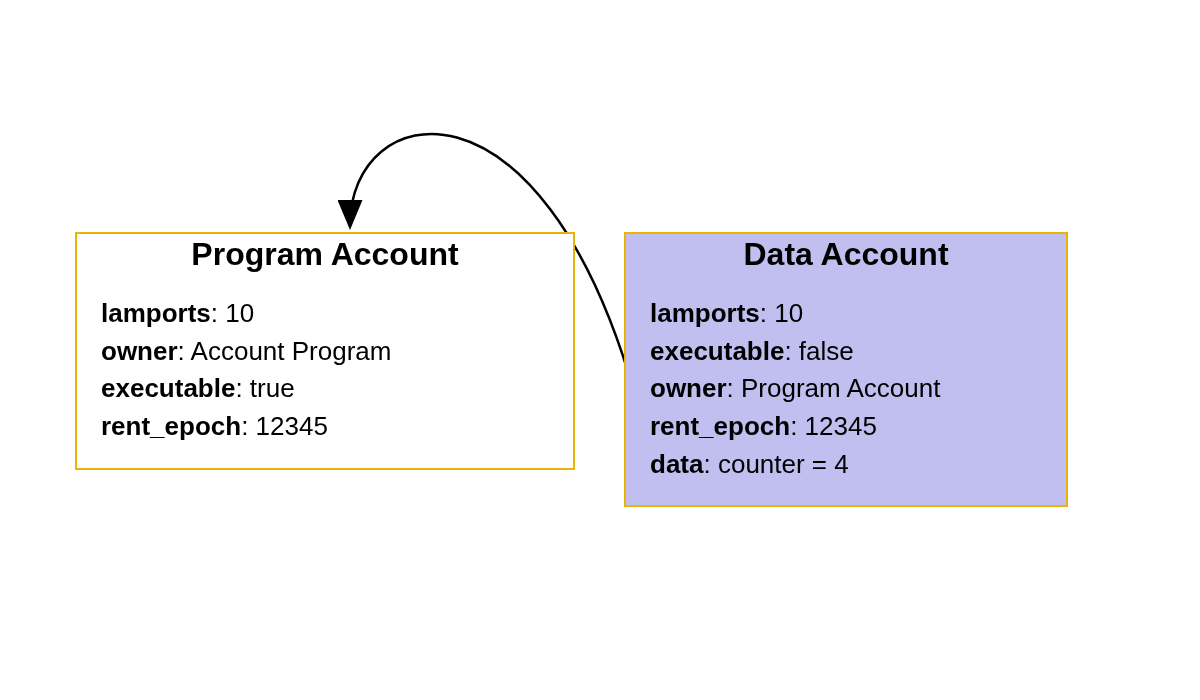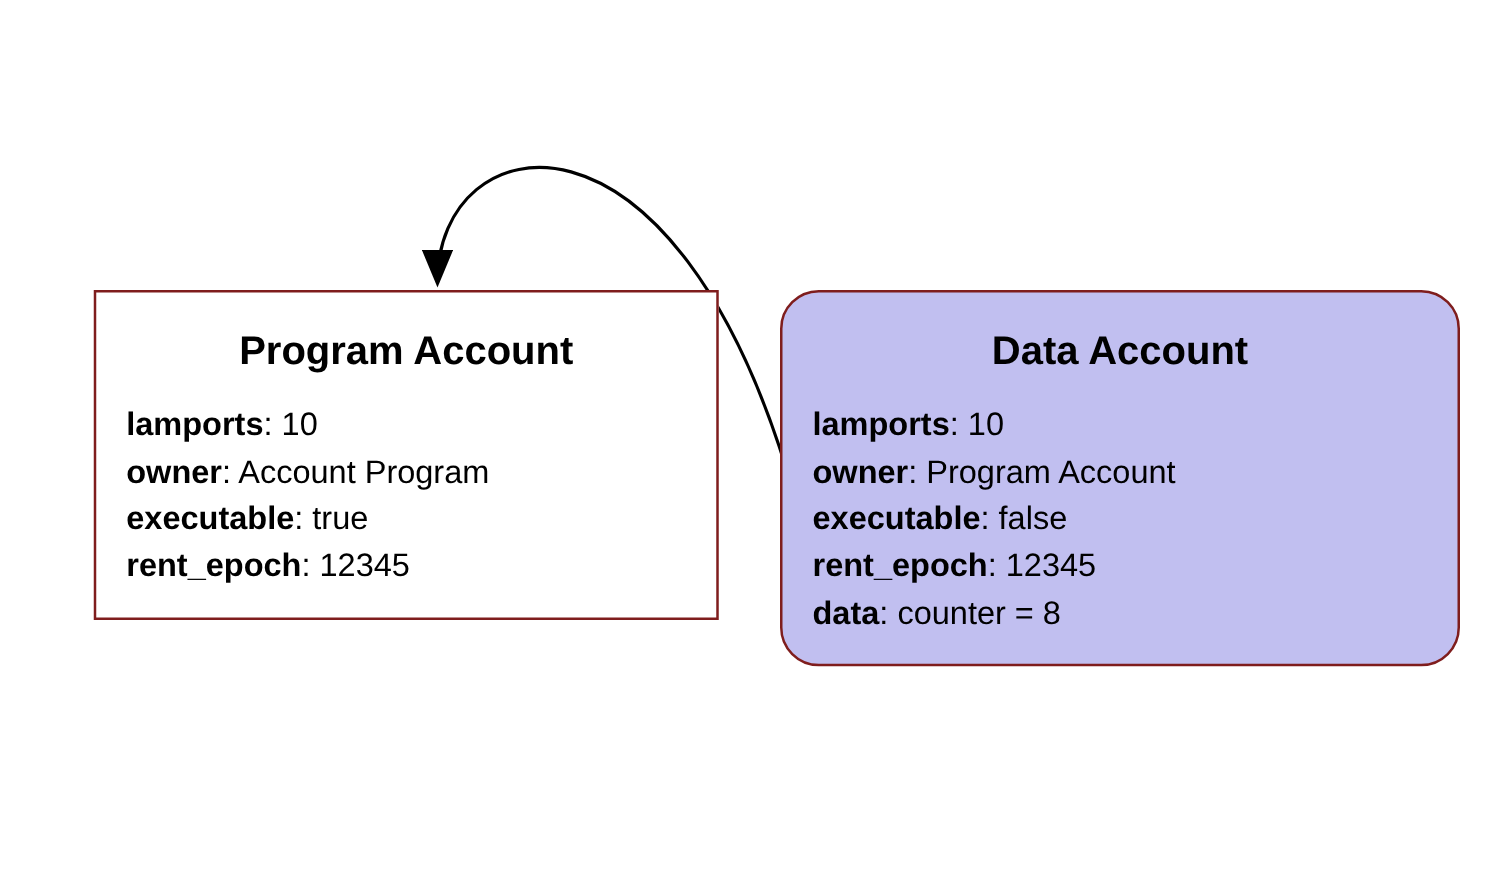--- a/index.html
+++ b/index.html
@@ -5,35 +5,34 @@
     * { box-sizing: border-box; margin: 0; padding: 0; }
     body {
       width: 1200px;
       height: 700px;
       background: #ffffff;
       font-family: -apple-system, BlinkMacSystemFont, "Segoe UI", Helvetica, Arial, sans-serif;
       position: relative;
     }
     .box {
       position: absolute;
-      border: 2px solid #7f1d1d;
-      padding: 28px 24px 22px 24px;
+      border: 2px solid #eab308;
+      padding: 2px 24px 22px 24px;
     }
     .box.program {
       left: 75px;
       top: 232px;
       width: 500px;
       background: #ffffff;
     }
     .box.data {
       left: 624px;
       top: 232px;
-      width: 544px;
+      width: 444px;
       background: #c1bff0;
-      border-radius: 31px;
     }
     .box h2 {
       text-align: center;
       font-size: 32px;
       font-weight: 700;
       margin-bottom: 22px;
     }
     .field {
       font-size: 26px;
       line-height: 1.45;
@@ -76,24 +75,24 @@
     <span class="key">rent_epoch</span><span class="val">: </span><span class="val">12345</span>
   </div>
 </div>
 
 <div class="box data">
   <h2>Data Account</h2>
   <div class="field">
     <span class="key">lamports</span><span class="val">: </span><span class="val">10</span>
   </div>
   <div class="field">
-    <span class="key">owner</span><span class="val">: </span><span class="val">Program Account</span>
+    <span class="key">executable</span><span class="val">: </span><span class="val">false</span>
   </div>
   <div class="field">
-    <span class="key">executable</span><span class="val">: </span><span class="val">false</span>
+    <span class="key">owner</span><span class="val">: </span><span class="val">Program Account</span>
   </div>
   <div class="field">
     <span class="key">rent_epoch</span><span class="val">: </span><span class="val">12345</span>
   </div>
   <div class="field">
-    <span class="key">data</span><span class="val">: </span><span class="val">counter = 8</span>
+    <span class="key">data</span><span class="val">: </span><span class="val">counter = 4</span>
   </div>
 </div>
 
 </body></html>

